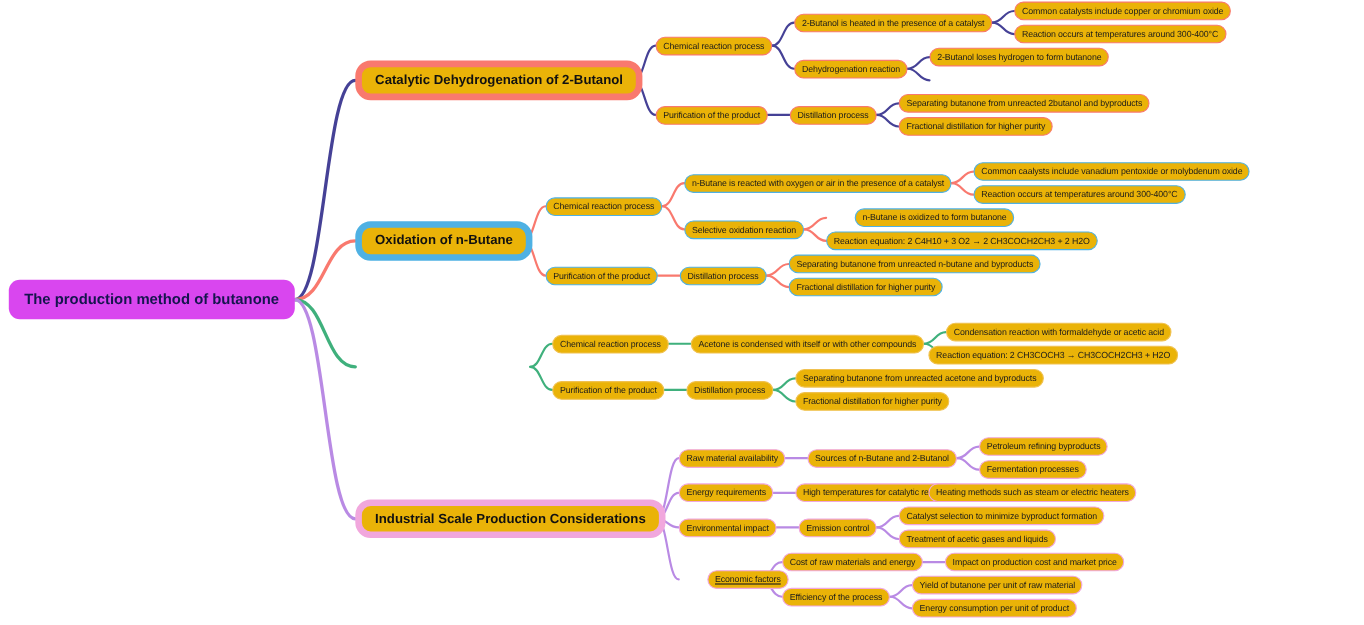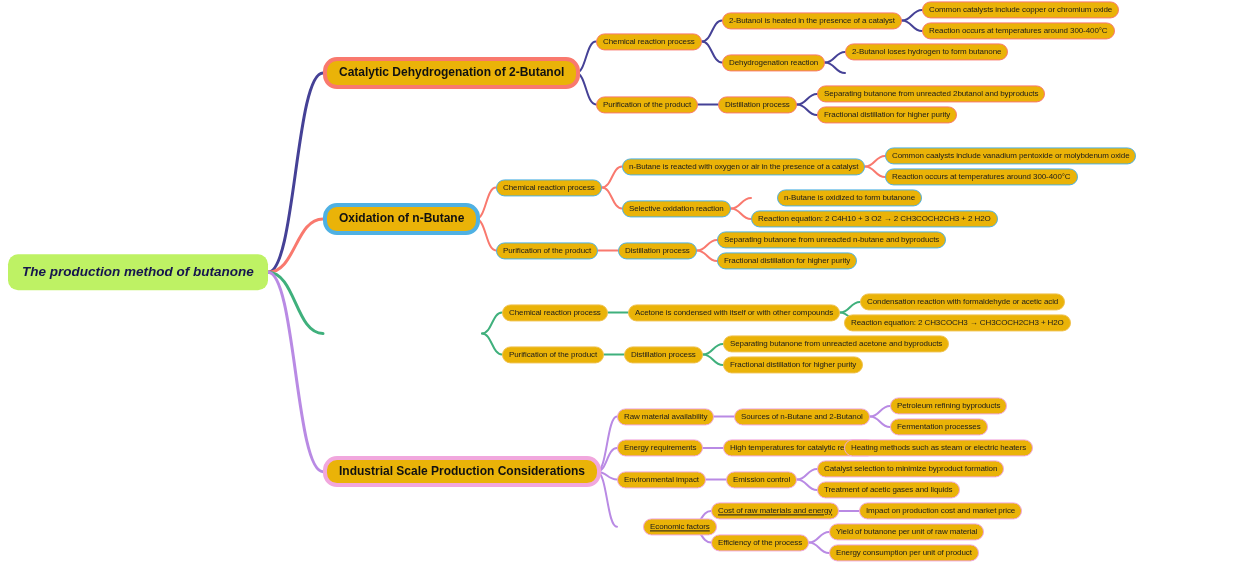--- a/index.html
+++ b/index.html
@@ -26,21 +26,21 @@
     letter-spacing: -0.1px;
     padding: 3px 6px;
     border: 1.5px solid #999;
     border-radius: 10px;
   }
   .node.branch {
     font-size: 12px;
     font-weight: bold;
     color: #111111;
     padding: 5px 12px;
-    border: 4px solid #c4b5fd;
+    border: 6px solid #c4b5fd;
     border-radius: 14px;
   }
   .node.root {
     font-size: 13.5px;
     font-weight: bold;
     padding: 10px 14px;
     border-radius: 10px;
   }
 </style>
 </head>
@@ -94,21 +94,21 @@
       <path d="M 797,479.5 C 807,479.5 807,469 817,469" stroke="#b98ae4" stroke-width="2" fill="none" stroke-linecap="round"></path>
       <path d="M 797,479.5 C 807,479.5 807,490 817,490" stroke="#b98ae4" stroke-width="2" fill="none" stroke-linecap="round"></path>
       <path d="M 597,471.625 C 607,471.625 607,526.75 617,526.75" stroke="#b98ae4" stroke-width="2" fill="none" stroke-linecap="round"></path>
       <path d="M 691,526.75 C 701,526.75 701,511 711,511" stroke="#b98ae4" stroke-width="2" fill="none" stroke-linecap="round"></path>
       <path d="M 839,511 C 849,511 849,511 859,511" stroke="#b98ae4" stroke-width="2" fill="none" stroke-linecap="round"></path>
       <path d="M 691,526.75 C 701,526.75 701,542.5 711,542.5" stroke="#b98ae4" stroke-width="2" fill="none" stroke-linecap="round"></path>
       <path d="M 809,542.5 C 819,542.5 819,532 829,532" stroke="#b98ae4" stroke-width="2" fill="none" stroke-linecap="round"></path>
       <path d="M 809,542.5 C 819,542.5 819,553 829,553" stroke="#b98ae4" stroke-width="2" fill="none" stroke-linecap="round"></path>
     </svg>
 
-<div class="node root" style="background: #bef264; color: rgb(21, 21, 78); left: 8px; top: 272.312px; font-style: italic;">The production method of butanone</div>
+<div class="node root" style="background: #d946ef; color: rgb(21, 21, 78); left: 8px; top: 272.312px;">The production method of butanone</div>
     <div class="node branch" style="border-color: rgb(249, 121, 110); left: 323px; top: 73px;">Catalytic Dehydrogenation of 2-Butanol</div>
     <div class="node sub" style="border-color: rgb(249, 121, 110); left: 596px; top: 41.5px;">Chemical reaction process</div>
     <div class="node sub" style="border-color: rgb(249, 121, 110); left: 722px; top: 20.5px;">2-Butanol is heated in the presence of a catalyst</div>
     <div class="node sub" style="border-color: rgb(249, 121, 110); left: 922px; top: 10px;">Common catalysts include copper or chromium oxide</div>
     <div class="node sub" style="border-color: rgb(249, 121, 110); left: 922px; top: 31px;">Reaction occurs at temperatures around 300-400°C</div>
     <div class="node sub" style="border-color: rgb(249, 121, 110); left: 722px; top: 62.5px;">Dehydrogenation reaction</div>
     <div class="node sub" style="border-color: rgb(249, 121, 110); left: 845px; top: 52px;">2-Butanol loses hydrogen to form butanone</div>
     <div class="node sub" style="border-color: rgb(249, 121, 110); left: 596px; top: 104.5px;">Purification of the product</div>
     <div class="node sub" style="border-color: rgb(249, 121, 110); left: 718px; top: 104.5px;">Distillation process</div>
     <div class="node sub" style="border-color: rgb(249, 121, 110); left: 817px; top: 94px;">Separating butanone from unreacted 2butanol and byproducts</div>
@@ -139,18 +139,18 @@
     <div class="node sub" style="border-color: rgb(241, 167, 221); left: 890px; top: 406px;">Petroleum refining byproducts</div>
     <div class="node sub" style="border-color: rgb(241, 167, 221); left: 890px; top: 427px;">Fermentation processes</div>
     <div class="node sub" style="border-color: rgb(241, 167, 221); left: 617px; top: 448px;">Energy requirements</div>
     <div class="node sub" style="border-color: rgb(241, 167, 221); left: 723px; top: 448px;">High temperatures for catalytic reactions</div>
     <div class="node sub" style="border-color: rgb(241, 167, 221); left: 844px; top: 448px; text-align: center;">Heating methods such as steam or electric heaters</div>
     <div class="node sub" style="border-color: rgb(241, 167, 221); left: 617px; top: 479.5px;">Environmental impact</div>
     <div class="node sub" style="border-color: rgb(241, 167, 221); left: 726px; top: 479.5px;">Emission control</div>
     <div class="node sub" style="border-color: rgb(241, 167, 221); left: 817px; top: 469px;">Catalyst selection to minimize byproduct formation</div>
     <div class="node sub" style="border-color: rgb(241, 167, 221); left: 817px; top: 490px;">Treatment of acetic gases and liquids</div>
     <div class="node sub" style="border-color: rgb(241, 167, 221); left: 643px; top: 526.75px; text-decoration: underline;">Economic factors</div>
-    <div class="node sub" style="border-color: rgb(241, 167, 221); left: 711px; top: 511px; text-decoration: underline;">Cost of raw materials and energy</div>
+    <div class="node sub" style="border-color: rgb(241, 167, 221); left: 711px; top: 511px;">Cost of raw materials and energy</div>
     <div class="node sub" style="border-color: rgb(241, 167, 221); left: 859px; top: 511px;">Impact on production cost and market price</div>
     <div class="node sub" style="border-color: rgb(241, 167, 221); left: 711px; top: 542.5px;">Efficiency of the process</div>
     <div class="node sub" style="border-color: rgb(241, 167, 221); left: 829px; top: 532px;">Yield of butanone per unit of raw material</div>
     <div class="node sub" style="border-color: rgb(241, 167, 221); left: 829px; top: 553px;">Energy consumption per unit of product</div>
   </div>
 
 </body></html>

